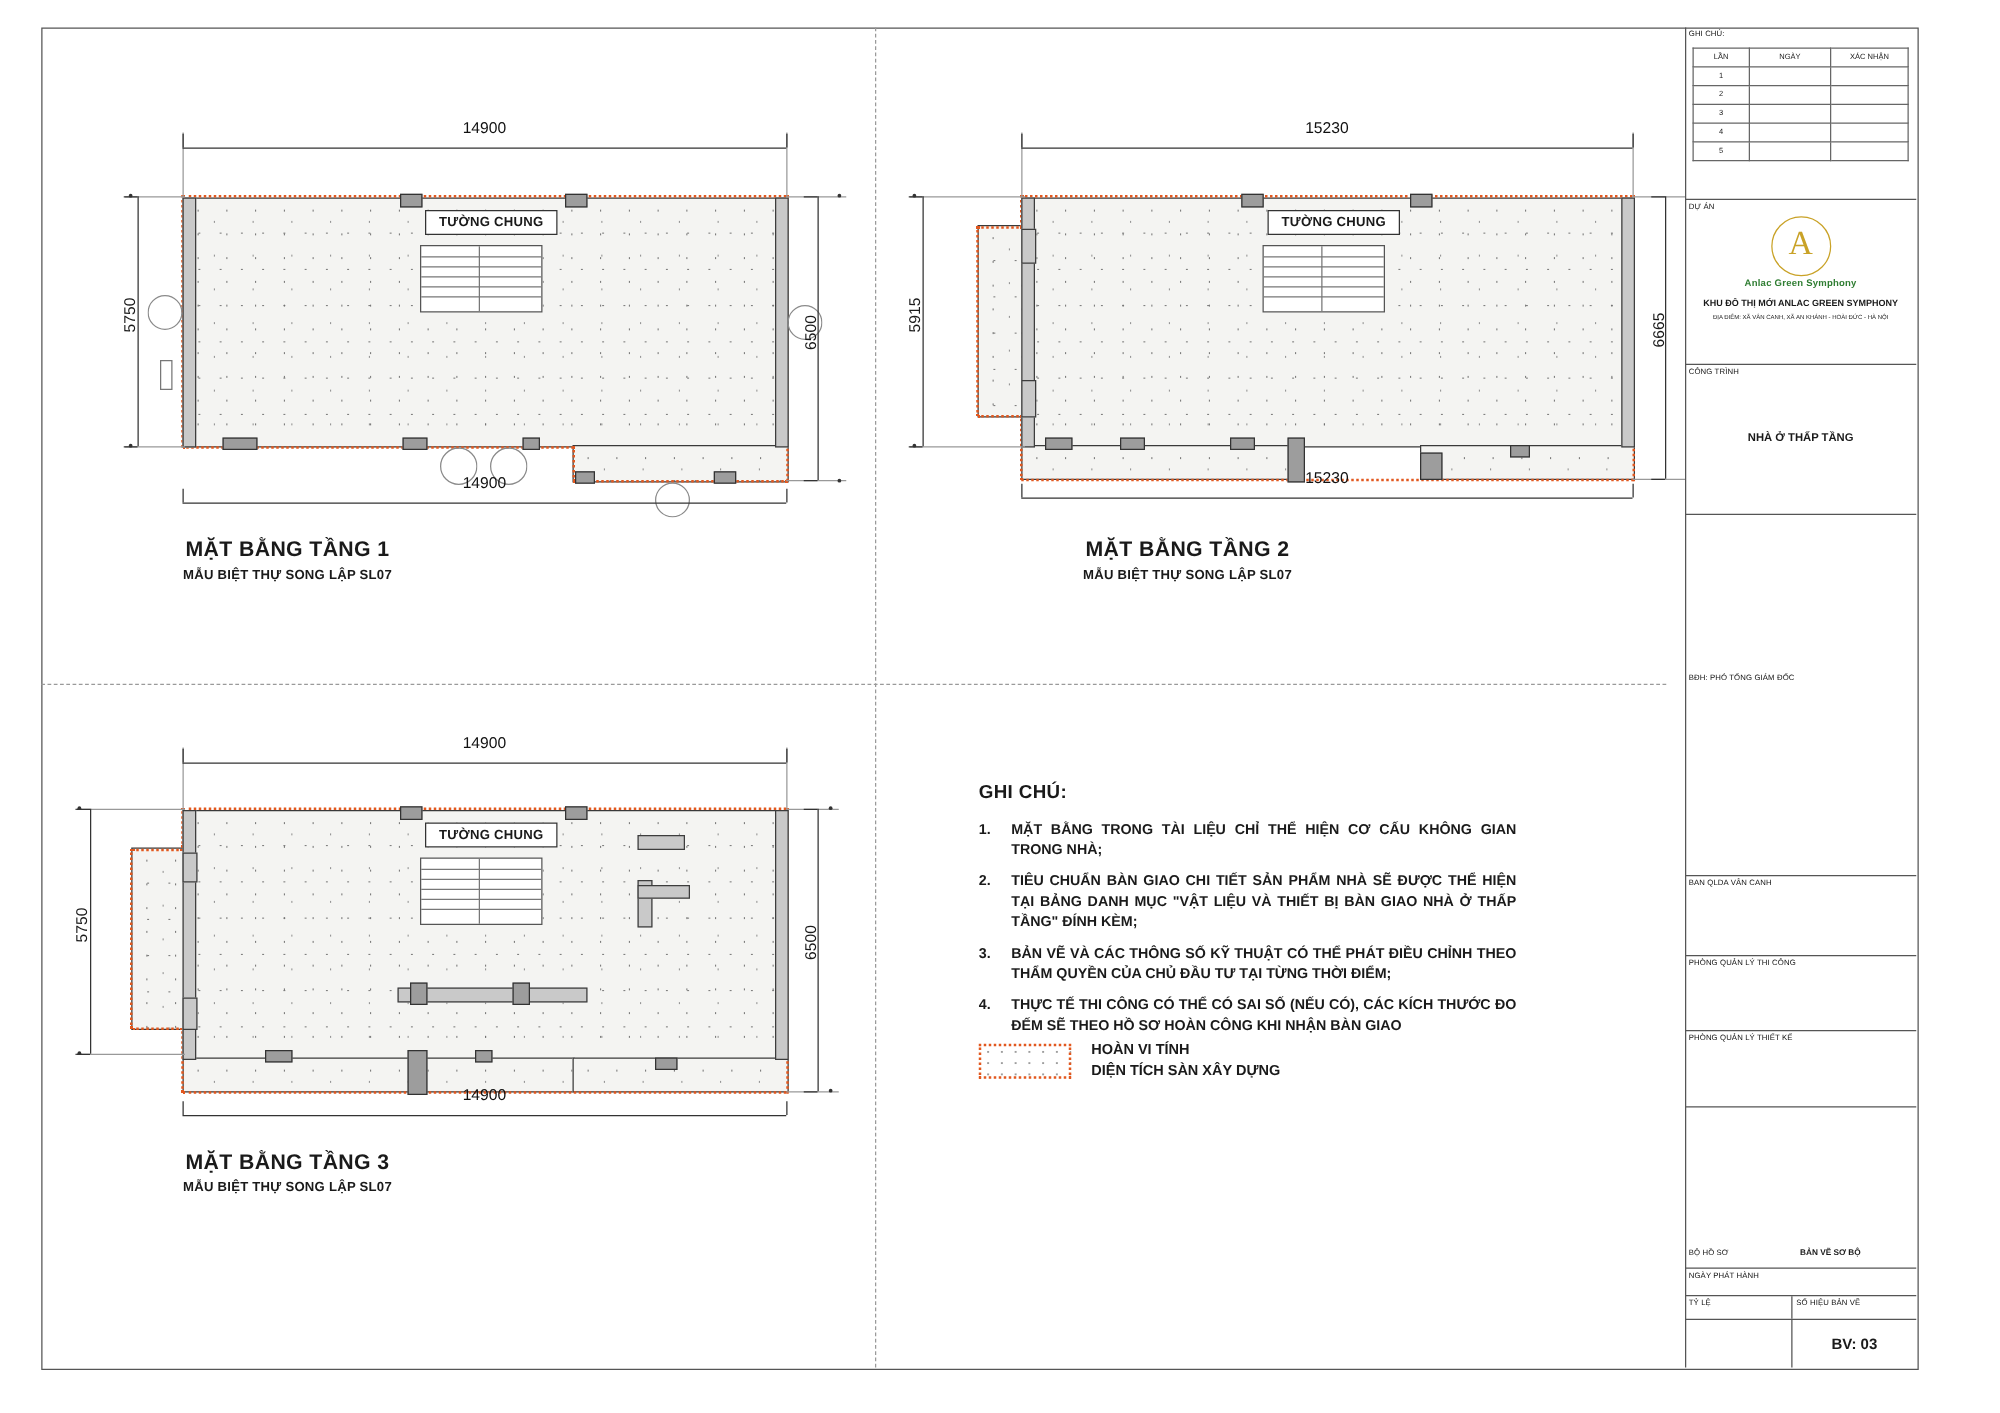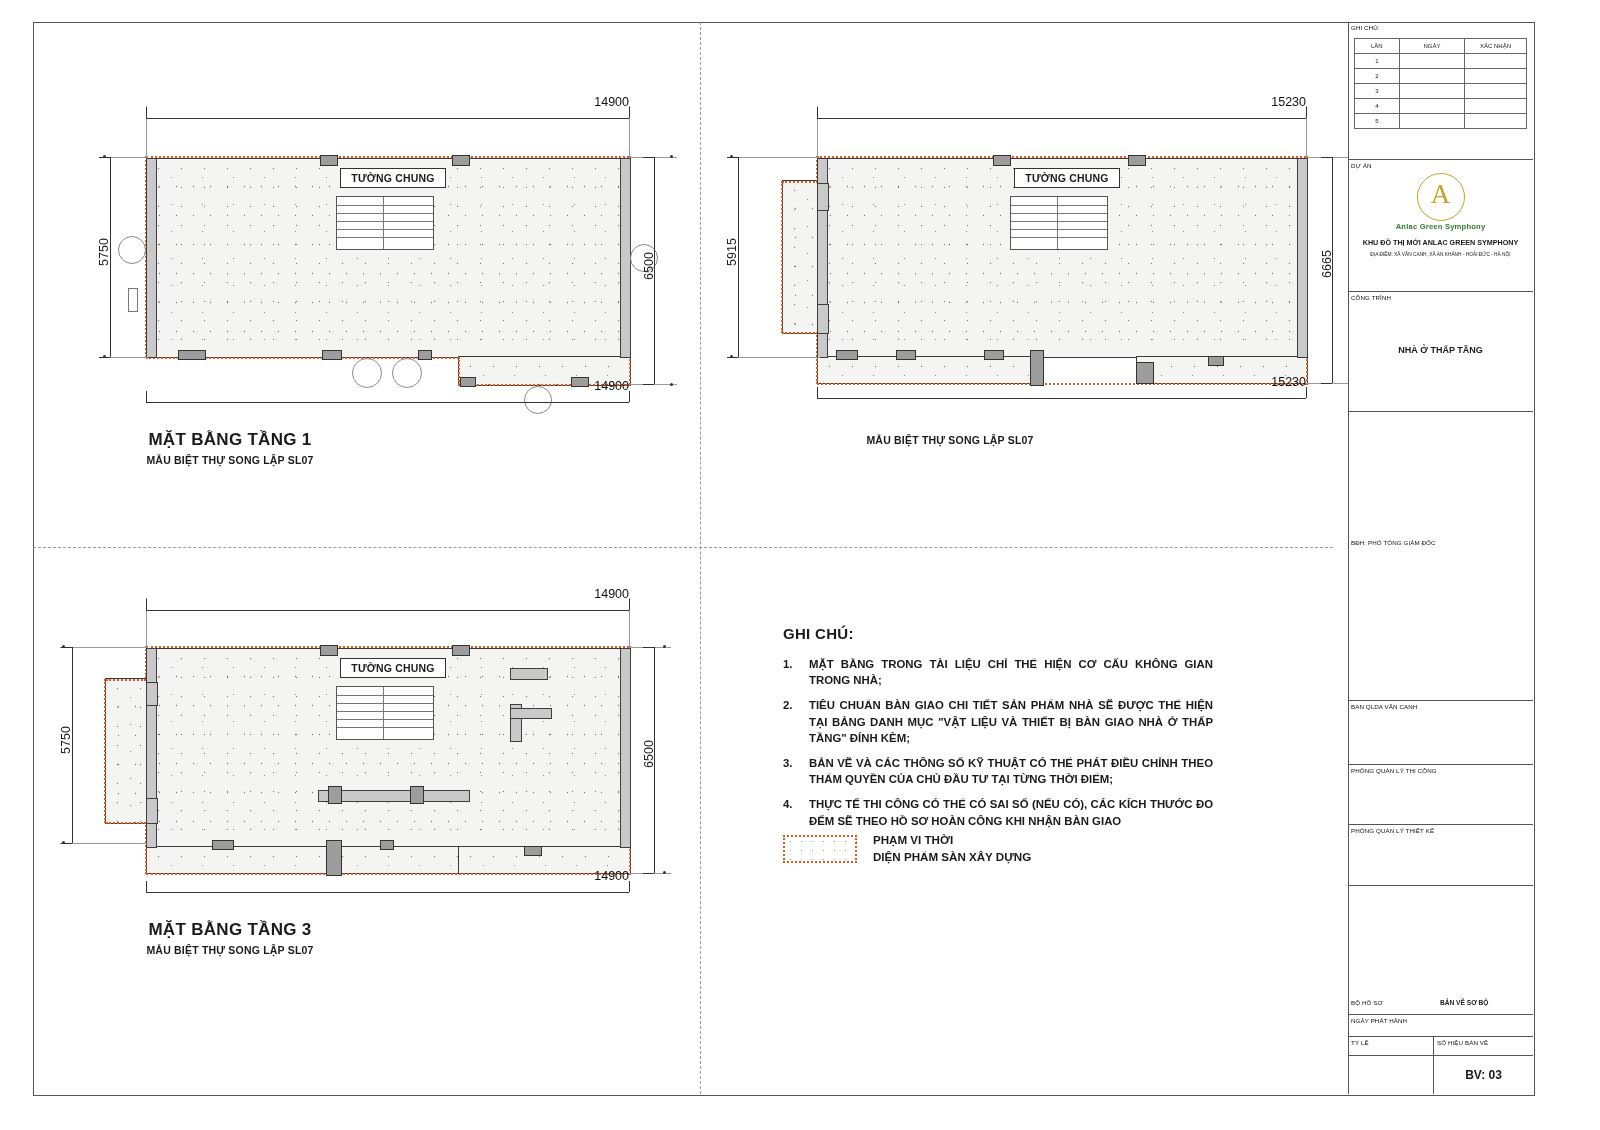--- a/index.html
+++ b/index.html
@@ -24,21 +24,21 @@
         background-size:23px 19px, 31px 27px, 17px 29px;
         background-position:0 0, 9px 5px, 4px 13px;}
   .wall{position:absolute;background:#c9c9c9;border:1px solid #3d3d3d;}
   .wallDark{position:absolute;background:#9d9d9d;border:1px solid #333;}
   .dotline{position:absolute;border:0;border-top:2px dotted #e2581f;}
   .dotlineV{position:absolute;border:0;border-left:2px dotted #e2581f;}
 
   .dim{position:absolute;}
   .dim .line{position:absolute;top:50%;left:0;right:0;height:0;border-top:1px solid #333;}
   .dim .tick{position:absolute;top:-5px;width:0;height:11px;border-left:1px solid #333;}
-  .dim .lbl{position:absolute;left:0;right:0;top:-17px;text-align:right;font-size:12.5px;color:#111;}
+  .dim .lbl{position:absolute;left:0;right:0;top:-17px;text-align:center;font-size:12.5px;color:#111;}
   .dimV{position:absolute;}
   .dimV .line{position:absolute;left:50%;top:0;bottom:0;width:0;border-left:1px solid #333;}
   .dimV .tick{position:absolute;left:-5px;height:0;width:11px;border-top:1px solid #333;}
   .dimV .lbl{position:absolute;transform:rotate(-90deg);transform-origin:50% 50%;font-size:12.5px;white-space:nowrap;}
   .extline{position:absolute;border-left:1px solid #999;}
   .extlineH{position:absolute;border-top:1px solid #999;}
   .dotmark{position:absolute;width:3px;height:3px;border-radius:50%;background:#333;}
 
   .tagbox{position:absolute;border:1px solid #333;background:#fff;font-size:10.5px;font-weight:bold;
           display:flex;align-items:center;justify-content:center;letter-spacing:.2px;}
@@ -239,20 +239,21 @@
     <div class="extlineH" style="left:606px;top:157px;width:42px;"></div>
     <div class="extlineH" style="left:606px;top:383px;width:42px;"></div>
     <div class="dimV" style="left:626px;top:157px;width:12px;height:226px;">
       <div class="line"></div>
         <div class="tick" style="top:0"></div>
         <div class="tick" style="top:226px"></div>
       <div class="lbl" style="left:-13px;top:100px;">6665</div>
     </div>
 
     <div class="title" style="left:-290px;top:430px;width:1080px;">
+      <div class="t1">MẶT BẰNG TẦNG 2</div>
       <div class="t2">MẪU BIỆT THỰ SONG LẬP SL07</div>
     </div>
   </div>
 
   <div class="plan" style="left:0px;top:490px;width:700px;height:560px;">
 
     <div class="slab" style="left:146px;top:158px;width:483px;height:198px;"></div>
     <div class="slab" style="left:105px;top:188px;width:44px;height:144px;"></div>
     <div class="slab" style="left:146px;top:356px;width:312px;height:26px;"></div>
     <div class="slab" style="left:458px;top:356px;width:171px;height:26px;"></div>
@@ -354,22 +355,22 @@
         <span class="num">4.</span>
         <span class="txt">THỰC TẾ THI CÔNG CÓ THỂ CÓ SAI SỐ (NẾU CÓ), CÁC KÍCH THƯỚC ĐO ĐẾM SẼ THEO HỒ SƠ HOÀN CÔNG KHI NHẬN BÀN GIAO</span>
       </li>
     </ol>
   </div>
 
   <div class="legend">
     <div class="row">
       <div class="sw"></div>
       <div class="lt">
-        <div>PHẠM VI THỜI</div>
-        <div>DIỆN PHẨM SÀN XÂY DỰNG</div>
+        <div>HOÀN VI TÍNH</div>
+        <div>DIỆN TÍCH SÀN XÂY DỰNG</div>
       </div>
     </div>
   </div>
 
   <div class="tb">
 
     <div class="cell" style="left:0;top:0;width:185px;height:138px;">
       <div class="cap">GHI CHÚ:</div>
       <div class="revtab" style="top:16px;padding:0 6px;box-sizing:border-box;">
         <table>

